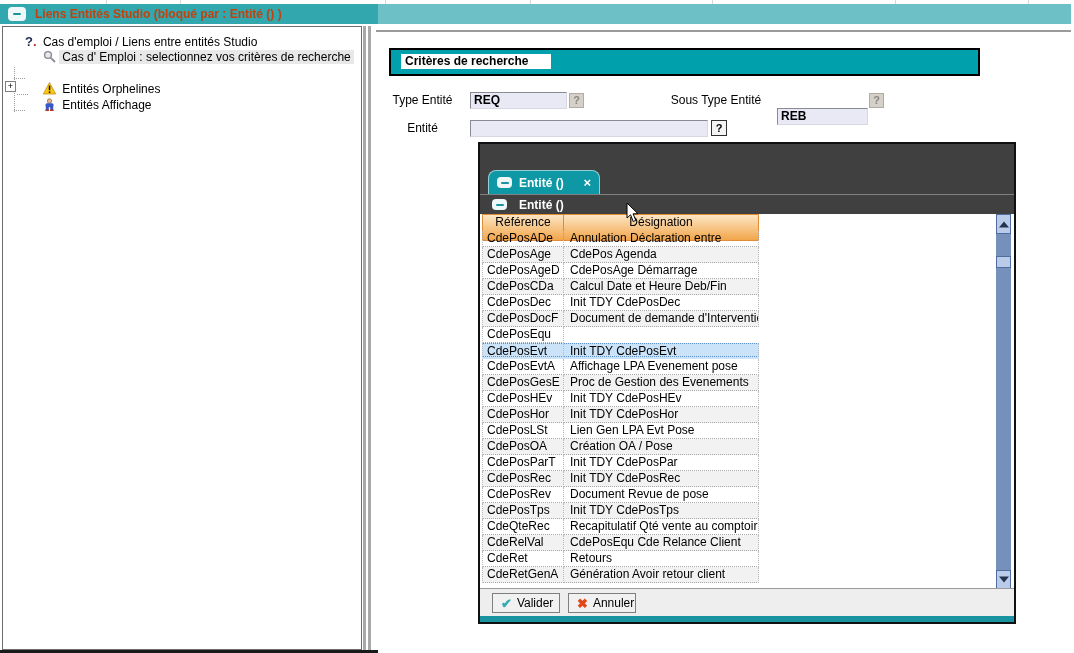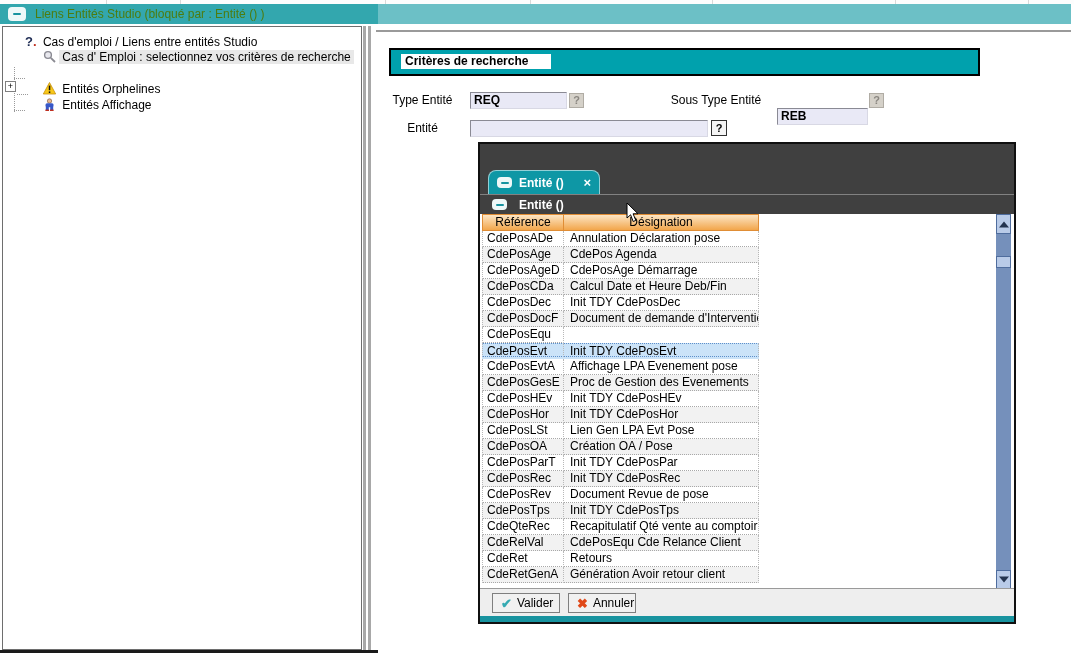--- a/index.html
+++ b/index.html
@@ -16,21 +16,21 @@
   .top-strip{left:0;top:0;width:1074px;height:4px;background:#fdfdfd;}
   .top-tick{top:0;width:1px;height:4px;background:#d9d9d9;}
 
   
   .titlebar-left{left:0;top:4px;width:378px;height:20px;background:#33a7ae;}
   .titlebar-right{left:378px;top:4px;width:693px;height:20px;background:#6cc0c6;}
   .win-icon{display:inline-block;background:#eef8f8;border-radius:4px;position:relative;}
   .win-icon i{position:absolute;left:50%;top:50%;transform:translate(-50%,-50%);
     width:8px;height:2px;background:#18939f;border-radius:1px;}
   .title-icon{left:8px;top:7px;width:18px;height:14px;}
-  .title-text{left:35px;top:4px;height:16px;line-height:20px;color:#4d7c0f;font-weight:normal;}
+  .title-text{left:35px;top:4px;height:16px;line-height:20px;color:#c2410c;font-weight:bold;}
 
   
   .tree-panel{left:2px;top:26px;width:358px;height:622px;background:#fff;
     border:1px solid #6e6e6e;}
   .tree-row{position:absolute;left:0;height:16px;line-height:25px;white-space:nowrap;margin-left:18px;}
   .tree-label{padding:0 3px;}
   .tree-label.hl{background:#e8e8e8;}
   .tree-vline{position:absolute;left:11px;top:40px;width:1px;height:46px;
     background-image:linear-gradient(#9a9a9a 50%, transparent 50%);background-size:1px 2px;}
   .tree-hline{position:absolute;width:12px;height:1px;
@@ -73,21 +73,21 @@
   .tab-icon{width:15px;height:11px;}
   .dlg-tab .lbl{color:#fff;font-weight:bold;flex:1;}
   .tab-close{color:#fff;font-weight:bold;font-size:13px;line-height:13px;}
   .dlg-bar{position:absolute;left:0;top:50px;width:100%;height:20px;
     border-top:1px solid rgba(255,255,255,0.35);display:flex;align-items:center;gap:12px;padding-left:12px;box-sizing:border-box;}
   .dlg-bar .lbl{color:#fff;font-weight:bold;}
 
   
   .tbl{position:absolute;left:2px;top:70px;width:277px;}
   .thead{display:flex;height:17px;}
-  .thcell{box-sizing:border-box;border:1px solid #e08d35;height:17px;line-height:15px;text-align:center;
+  .thcell{box-sizing:border-box;border:1px solid #e08d35;height:27px;line-height:15px;text-align:center;
     background:linear-gradient(#fce5c4,#f2a64b);color:#000;overflow:hidden;}
   .thcell.ref{width:82px;}
   .thcell.des{width:195px;border-left:none;}
   .trow{display:flex;height:16px;background:#fff;}
   .trow.alt{background:#f2f2f2;}
   .trow.sel{background:#cbe3f8;}
   .trow.sel .tcell{border-bottom:1px dotted #5e8fc9;border-top:1px dotted #5e8fc9;height:14px;line-height:14px;}
   .tcell{box-sizing:border-box;height:16px;line-height:15px;font-size:12px;white-space:nowrap;overflow:hidden;
     border-bottom:1px dotted #a8a8a8;border-right:1px dotted #b8b8b8;}
   .tcell.ref{width:82px;padding-left:4px;border-left:1px dotted #b8b8b8;}
@@ -231,21 +231,21 @@
   </div>
 
   <div class="tbl">
     <div class="thead">
       <div class="thcell ref">Référence</div>
       <div class="thcell des">Désignation</div>
     </div>
     <div>
         <div class="trow">
           <div class="tcell ref">CdePosADe</div>
-          <div class="tcell des">Annulation Déclaration pose</div>
+          <div class="tcell des">Annulation Déclaration entre</div>
         </div>
         <div class="trow alt">
           <div class="tcell ref">CdePosAge</div>
           <div class="tcell des">CdePos Agenda</div>
         </div>
         <div class="trow">
           <div class="tcell ref">CdePosAgeD</div>
           <div class="tcell des">CdePosAge Démarrage</div>
         </div>
         <div class="trow alt">

